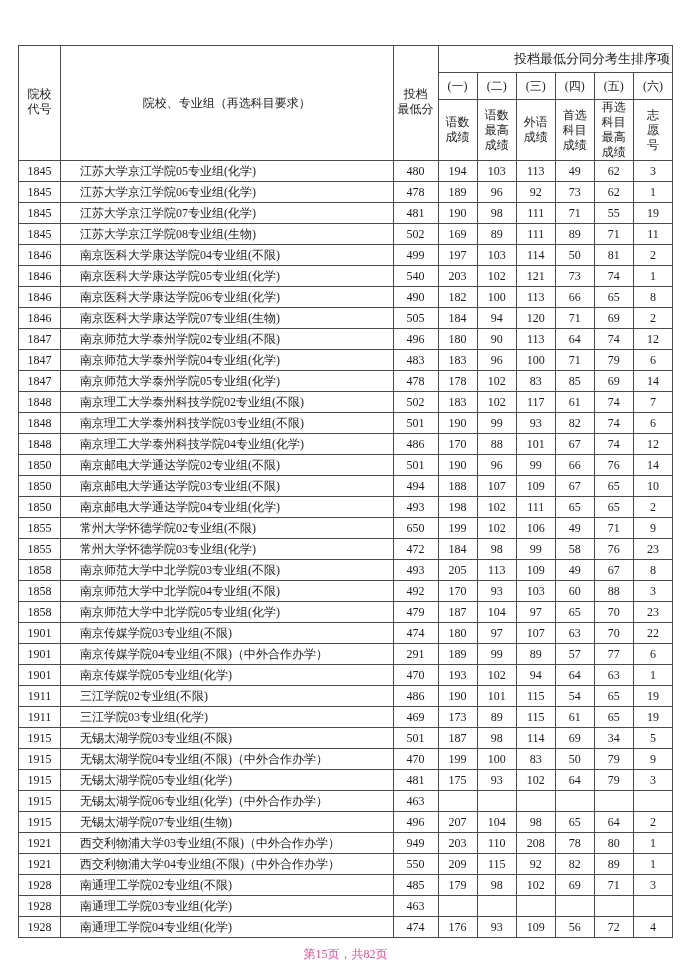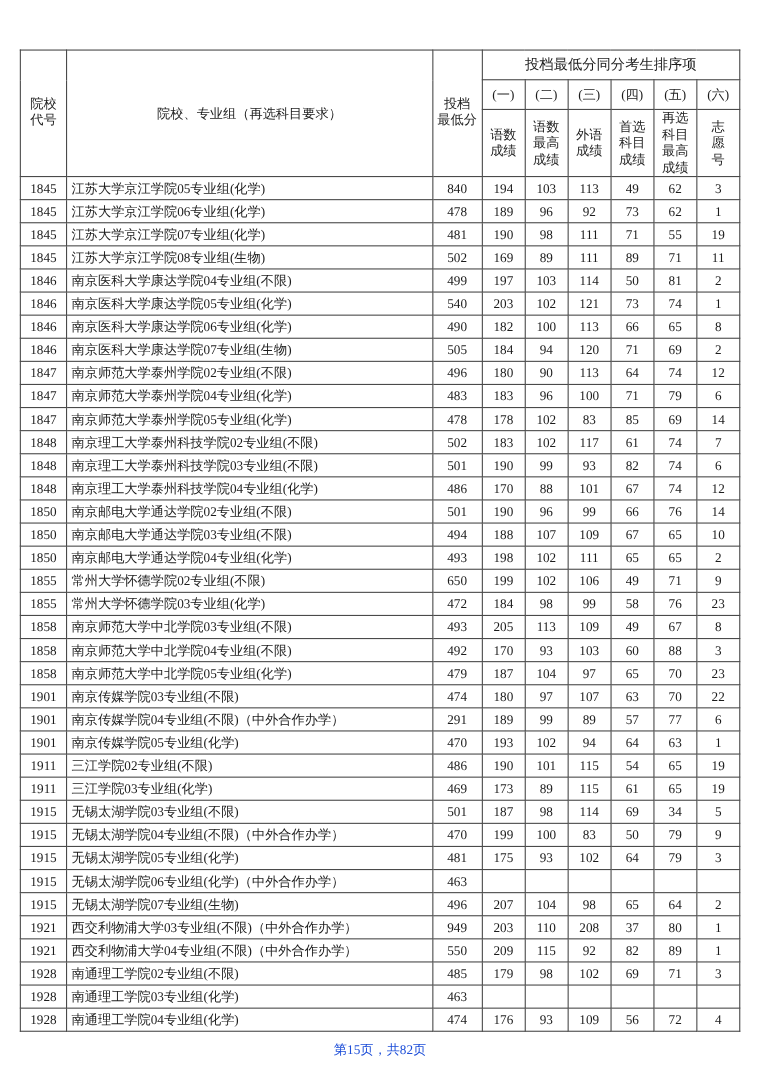--- a/index.html
+++ b/index.html
@@ -26,35 +26,35 @@
     vertical-align:middle;
     line-height:1.25;
   }
   
   col.c-code{width:42px;}
   col.c-name{width:332px;}
   col.c-score{width:45px;}
   col.c-sort{width:39px;}
 
   thead th{font-size:13px;}
-  th.group-head{height:26px;font-size:13px;}
+  th.group-head{height:26px;font-size:13px;text-align:right;}
   tr.nums th{height:26px;}
   tr.labels th{height:54px;white-space:pre-line;font-size:12px;}
   th.pre{white-space:pre-line;font-family:Liberation Mono, monospace;}
 
   tbody td{height:20px;}
-  tbody td.c1{text-align:left;padding-left:4px;}
+  tbody td.c1{text-align:left;padding-left:19px;}
 
   .footer{
     position:absolute;
     left:0;right:0;
     bottom:14px;
     text-align:center;
     font-size:12px;
-    color:#1d4ed8;
+    color:#ec4899;
   }
 </style>
 </head>
 <body>
 
 <div class="page">
   <table class="tbl">
     <colgroup>
       <col class="c-code">
         <col class="c-name">
@@ -100,21 +100,21 @@
 成绩</th>
           <th>志
 愿
 号</th>
         </tr>
     </thead>
     <tbody id="tbody">
         <tr>
           <td class="c0">1845</td>
           <td class="c1">江苏大学京江学院05专业组(化学)</td>
-          <td class="c2">840</td>
+          <td class="c2">480</td>
           <td class="c3">194</td>
           <td class="c4">103</td>
           <td class="c5">113</td>
           <td class="c6">49</td>
           <td class="c7">62</td>
           <td class="c8">3</td>
         </tr>
         <tr>
           <td class="c0">1845</td>
           <td class="c1">江苏大学京江学院06专业组(化学)</td>
@@ -456,21 +456,21 @@
           <td class="c7">64</td>
           <td class="c8">2</td>
         </tr>
         <tr>
           <td class="c0">1921</td>
           <td class="c1">西交利物浦大学03专业组(不限)（中外合作办学）</td>
           <td class="c2">949</td>
           <td class="c3">203</td>
           <td class="c4">110</td>
           <td class="c5">208</td>
-          <td class="c6">37</td>
+          <td class="c6">78</td>
           <td class="c7">80</td>
           <td class="c8">1</td>
         </tr>
         <tr>
           <td class="c0">1921</td>
           <td class="c1">西交利物浦大学04专业组(不限)（中外合作办学）</td>
           <td class="c2">550</td>
           <td class="c3">209</td>
           <td class="c4">115</td>
           <td class="c5">92</td>

